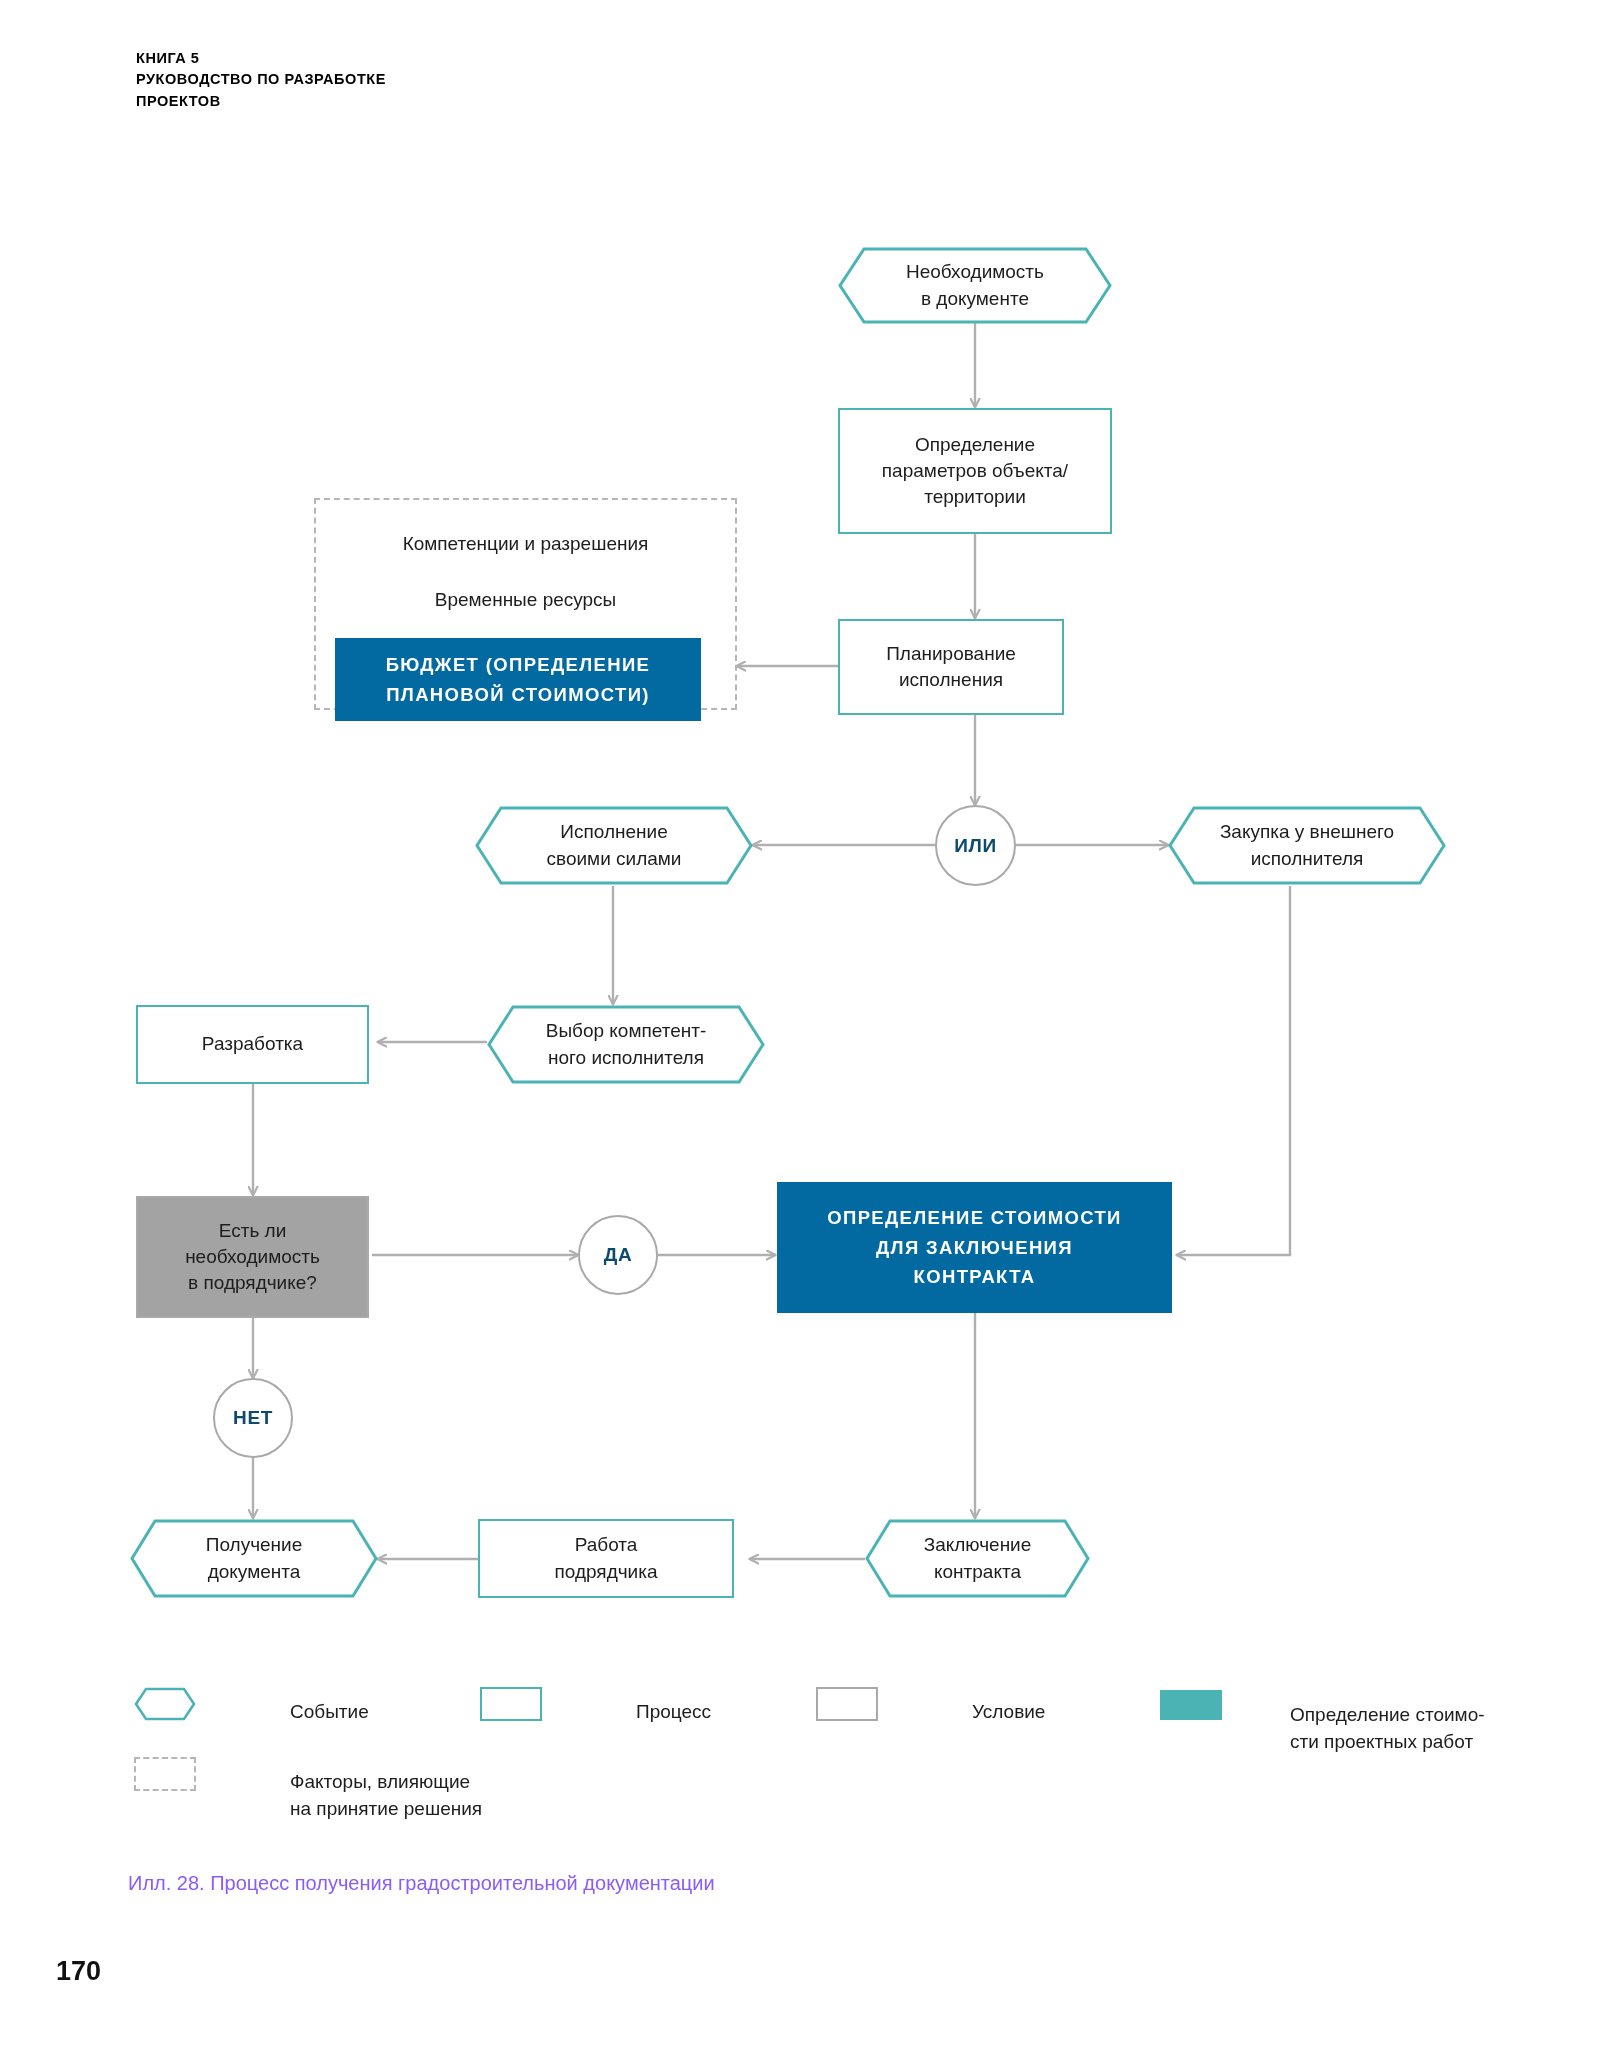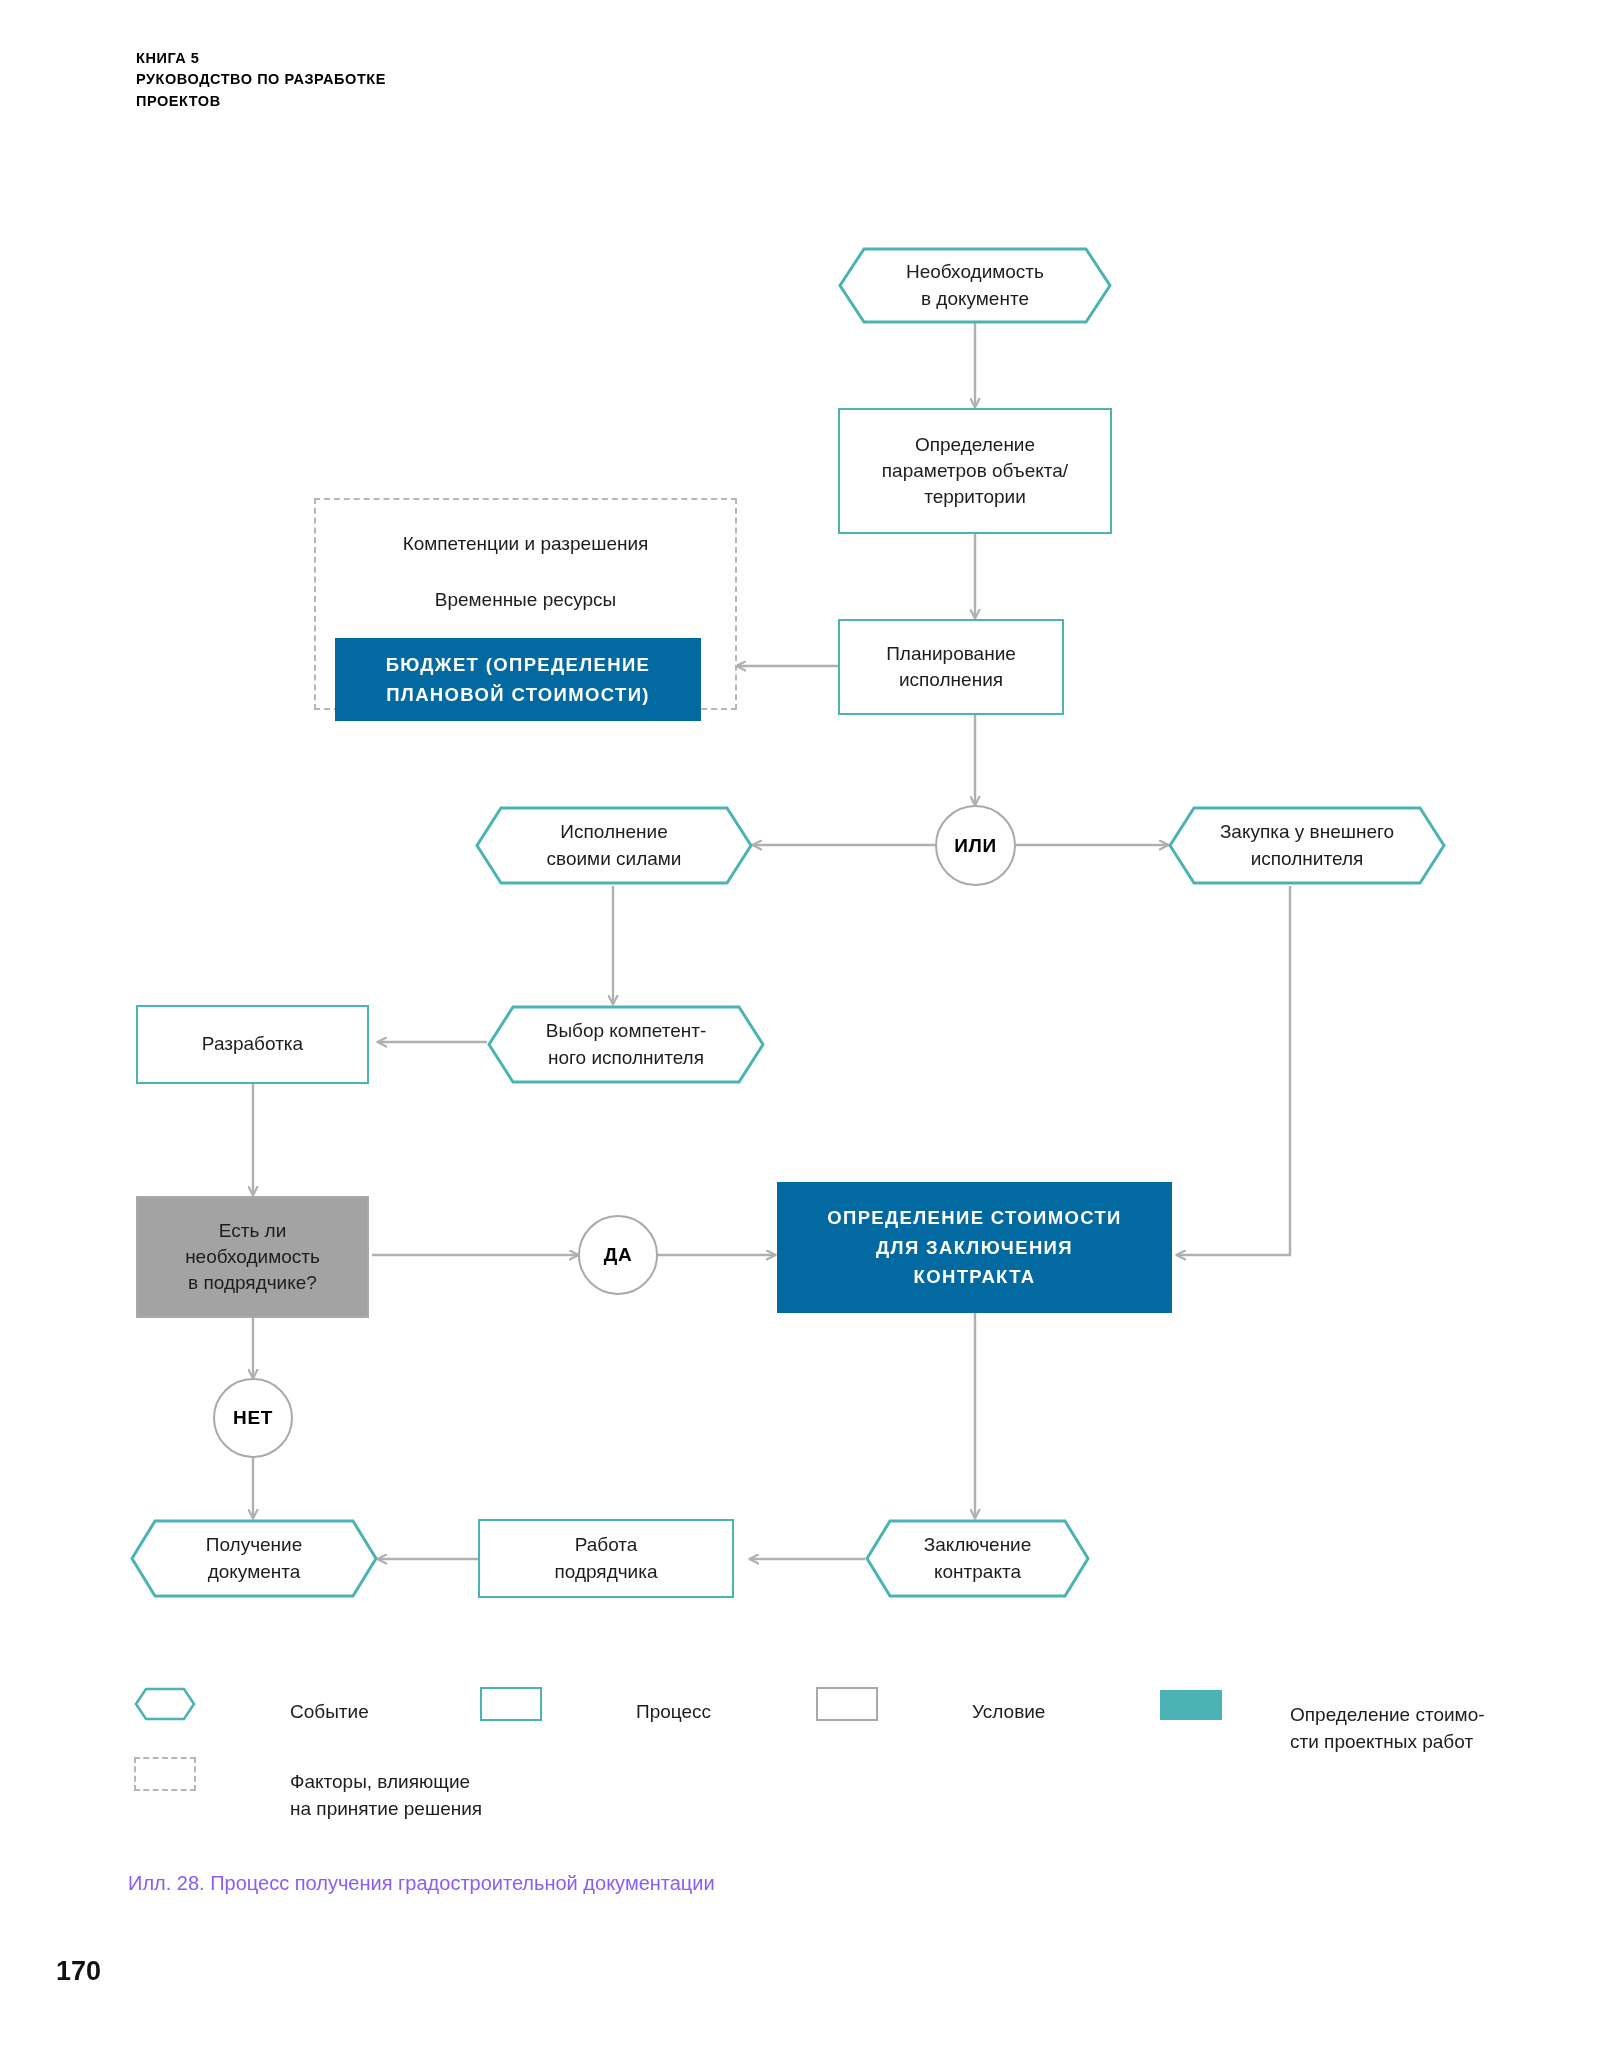--- a/index.html
+++ b/index.html
@@ -103,21 +103,21 @@
     box-sizing: border-box;
     border: 2.2px solid #a9a9a9;
     border-radius: 50%;
     background: #ffffff;
     display: flex;
     align-items: center;
     justify-content: center;
     font-weight: 700;
     font-size: 19px;
     letter-spacing: 0.6px;
-    color: #000000;
+    color: #0c4a6e;
   }
 
   
   .legend-item {
     position: absolute;
     display: flex;
     align-items: flex-start;
   }
   .legend-label {
     font-size: 19px;

